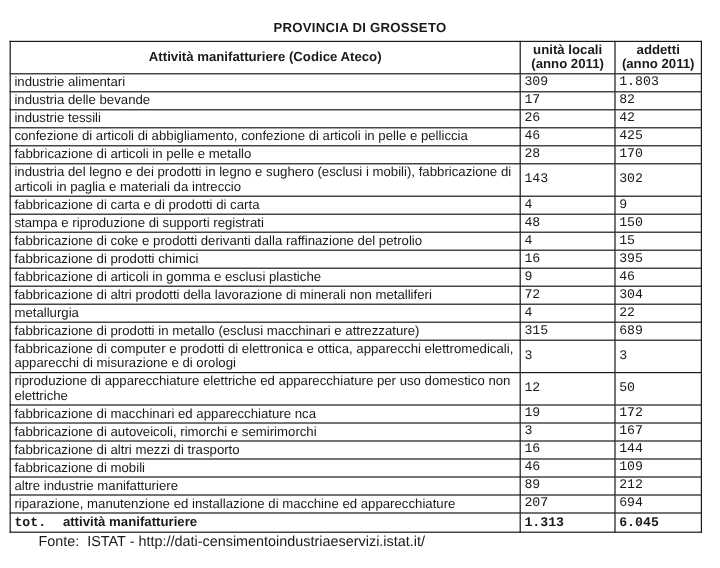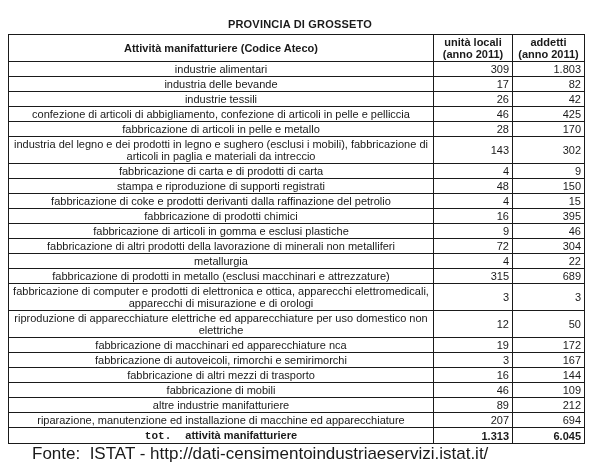--- a/index.html
+++ b/index.html
@@ -31,26 +31,26 @@
     font-size: 11px;
     line-height: 12px;
     padding: 1px 3px;
     vertical-align: middle;
     overflow: hidden;
   }
   table.data-table th {
     text-align: center;
     font-weight: bold;
   }
-  td.txt { text-align: center; padding-left: 2px; }
-  td.num { text-align: right; padding-right: 3px; }
+  td.txt { text-align: left; padding-left: 2px; }
+  td.num { padding-right: 3px; font-family: Liberation Mono, monospace; }
   tr.total-row td { font-weight: bold; }
   tr.total-row .total-prefix { margin-right: 14px; font-family: Liberation Mono, monospace; }
   .source-note {
-    font-size: 17px;
+    font-size: 12px;
     margin: 0 0 0 8px;
     white-space: pre;
     padding-left: 24px;
   }
 </style>
 </head>
 <body>
 
 <div class="page-title">PROVINCIA DI GROSSETO</div>
 

